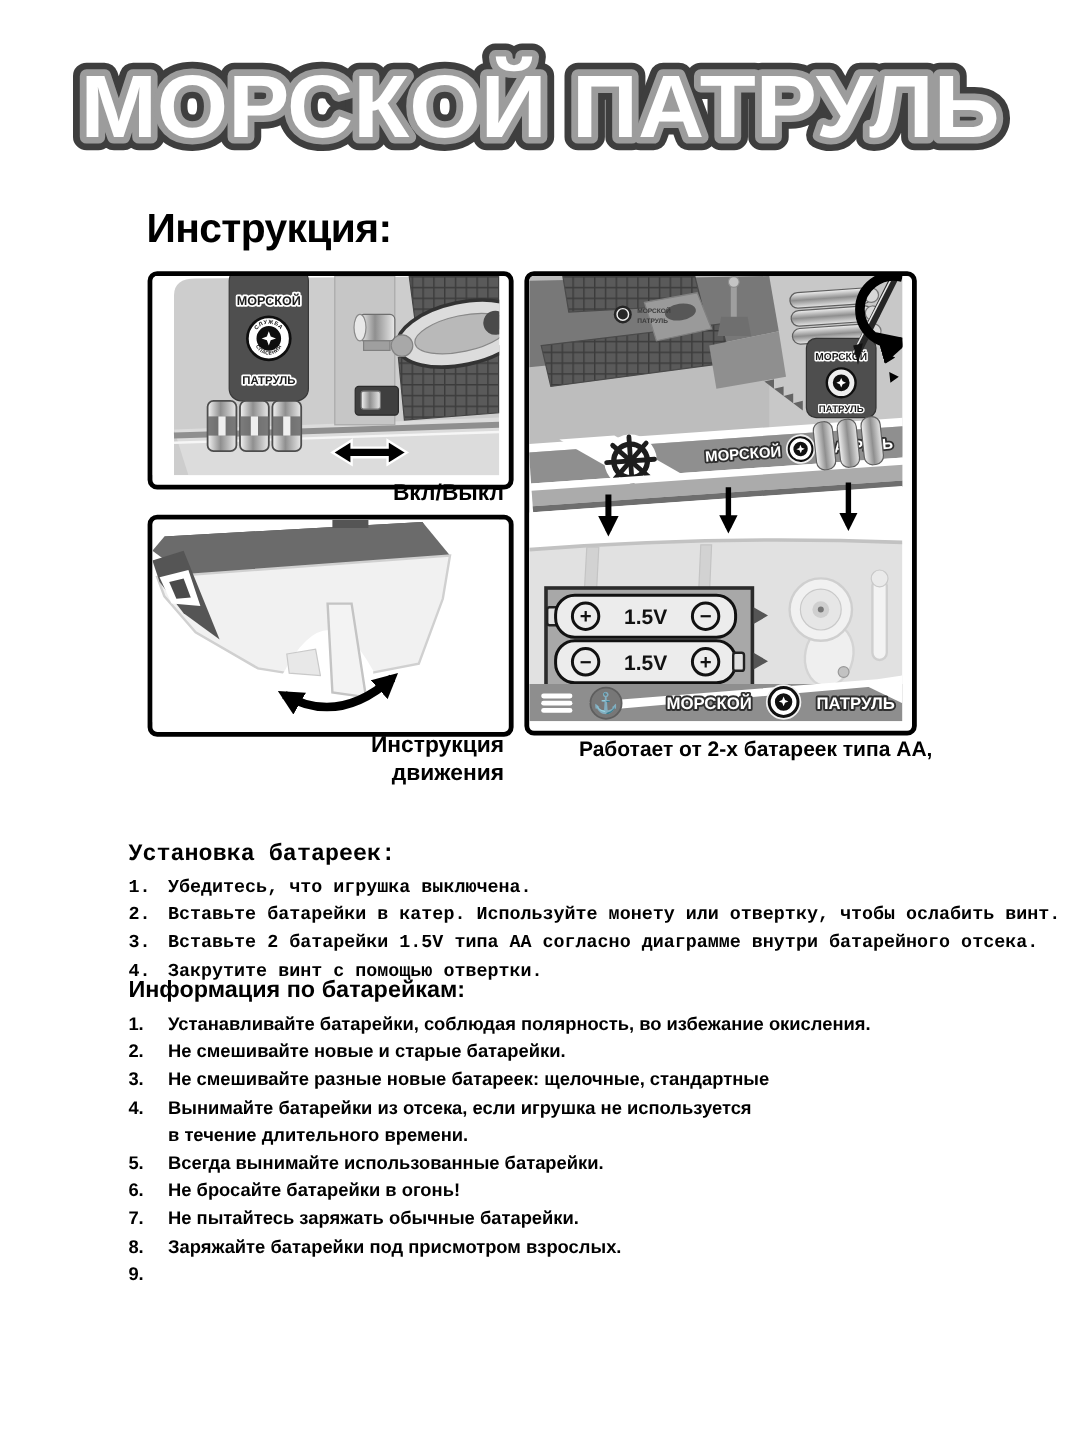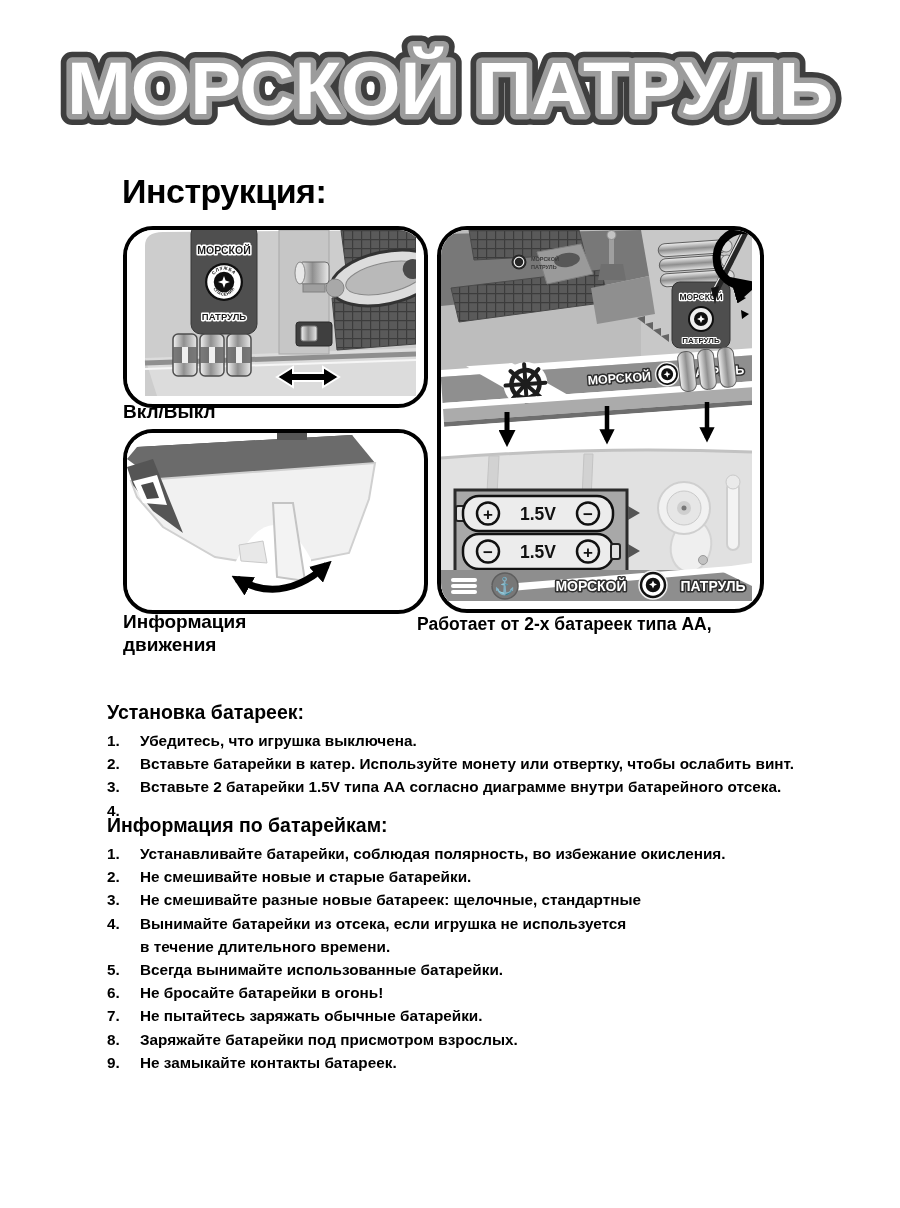--- a/index.html
+++ b/index.html
@@ -1,21 +1,21 @@
 <!DOCTYPE html>
 <html><head>
 <meta charset="utf-8">
 <style>
   html,body{margin:0;padding:0;background:#fff;}
   .page{position:relative;width:900px;height:1208px;background:#ffffff;overflow:hidden;
         font-family:"Liberation Sans",sans-serif;color:#000;}
   .abs{position:absolute;}
-  .panel{position:absolute;border:4px solid #000;border-radius:30px;overflow:hidden;background:#fff;}
+  .panel{position:absolute;border:4px solid #000;border-radius:8px;overflow:hidden;background:#fff;}
   .panel svg{display:block;}
-  .cap{position:absolute;text-align:left;font-weight:bold;color:#000;}
+  .cap{position:absolute;text-align:right;font-weight:bold;color:#000;}
   .cap1{left:123px;top:401px;width:297px;font-size:19px;}
   .cap2{left:123px;top:610px;width:297px;font-size:19px;line-height:23px;}
   .cap3{left:417px;top:613px;width:360px;font-size:17.5px;line-height:22px;}
   .h-instruction{position:absolute;left:122px;top:172px;font-size:34px;font-weight:bold;letter-spacing:-0.5px;}
   .sec{position:absolute;left:107px;width:790px;}
   .sec-h{font-size:19.5px;font-weight:bold;margin:0 0 5px 0;}
   .row{display:flex;}
   .num{width:33px;flex:none;font-weight:bold;font-size:15.3px;line-height:23.2px;}
   .lines{min-width:0;}
   .ln{font-weight:bold;font-size:15.3px;line-height:23.2px;white-space:nowrap;}
@@ -132,21 +132,21 @@
       <polygon points="0,34 26,26 56,100 26,78 6,52" fill="#555555"></polygon>
       <polygon points="6,48 30,42 40,72 16,70" fill="#ffffff"></polygon>
       <polygon points="14,52 26,49 32,65 20,66" fill="#4a4a4a"></polygon>
       <path d="M108 130 Q 146 56 184 126 L184 136 L108 138 Z" fill="#ffffff"></path>
       <polygon points="112,112 136,108 140,130 114,128" fill="#e8e8e8" stroke="#c9c9c9"></polygon>
       <polygon points="146,70 166,70 178,148 150,144" fill="#f3f3f3" stroke="#c4c4c4" stroke-width="2"></polygon>
       <path d="M110 146 Q 155 172 200 132" fill="none" stroke="#000" stroke-width="7" marker-start="url(#ahS2)" marker-end="url(#ahE2)"></path>
     </svg>
   </div>
   <div class="cap cap2">
-    <div>Информация</div>
+    <div>Инструкция</div>
     <div>движения</div>
   </div>
 
   <div class="panel" style="left:437px;top:226px;width:319px;height:379px;">
     <svg width="311" height="371" viewBox="0 0 311 371">
       <defs>
         <pattern id="waf3" width="9" height="9" patternUnits="userSpaceOnUse">
           <rect width="9" height="9" fill="#5a5a5a"></rect>
           <path d="M0 0H9M0 0V9" stroke="#3c3c3c" stroke-width="2.4"></path>
         </pattern>
@@ -309,38 +309,39 @@
           <path d="M212 350.5 L213.2 353.3 L216 354.5 L213.2 355.7 L212 358.5 L210.8 355.7 L208 354.5 L210.8 353.3 Z" fill="#fff"></path>
         </g>
         <text x="272" y="361" text-anchor="middle" font-size="14" font-weight="bold" fill="#ffffff" stroke="#2f2f2f" stroke-width="3.2" stroke-linejoin="round" paint-order="stroke">ПАТРУЛЬ</text>
       </g>
     </svg>
   </div>
   <div class="cap cap3">
     <div>Работает от 2-х батареек типа АА,</div>
   </div>
 
-  <div class="sec" style="top:701px;">
+  <div class="sec" style="top:701px;font-family:Liberation Mono, monospace;">
     <div class="sec-h">Установка батареек:</div>
     <div class="row">
       <span class="num">1.</span>
       <span class="lines"><span class="ln">Убедитесь, что игрушка выключена.</span></span>
     </div>
     <div class="row">
       <span class="num">2.</span>
       <span class="lines"><span class="ln">Вставьте батарейки в катер. Используйте монету или отвертку, чтобы ослабить винт.</span></span>
     </div>
     <div class="row">
       <span class="num">3.</span>
       <span class="lines">
         <span class="ln" style="display:block">Вставьте 2 батарейки 1.5V типа АА согласно диаграмме внутри батарейного отсека.</span>
       </span>
     </div>
     <div class="row">
       <span class="num">4.</span>
+      <span class="lines"><span class="ln">Закрутите винт с помощью отвертки.</span></span>
     </div>
   </div>
 
   <div class="sec" style="top:814px;">
     <div class="sec-h">Информация по батарейкам:</div>
     <div class="row">
       <span class="num">1.</span>
       <span class="lines"><span class="ln">Устанавливайте батарейки, соблюдая полярность, во избежание окисления.</span></span>
     </div>
     <div class="row">
@@ -371,17 +372,16 @@
     <div class="row">
       <span class="num">7.</span>
       <span class="lines"><span class="ln">Не пытайтесь заряжать обычные батарейки.</span></span>
     </div>
     <div class="row">
       <span class="num">8.</span>
       <span class="lines"><span class="ln">Заряжайте батарейки под присмотром взрослых.</span></span>
     </div>
     <div class="row">
       <span class="num">9.</span>
-      <span class="lines"><span class="ln">Не замыкайте контакты батареек.</span></span>
     </div>
   </div>
 
 </div>
 
 </body></html>

